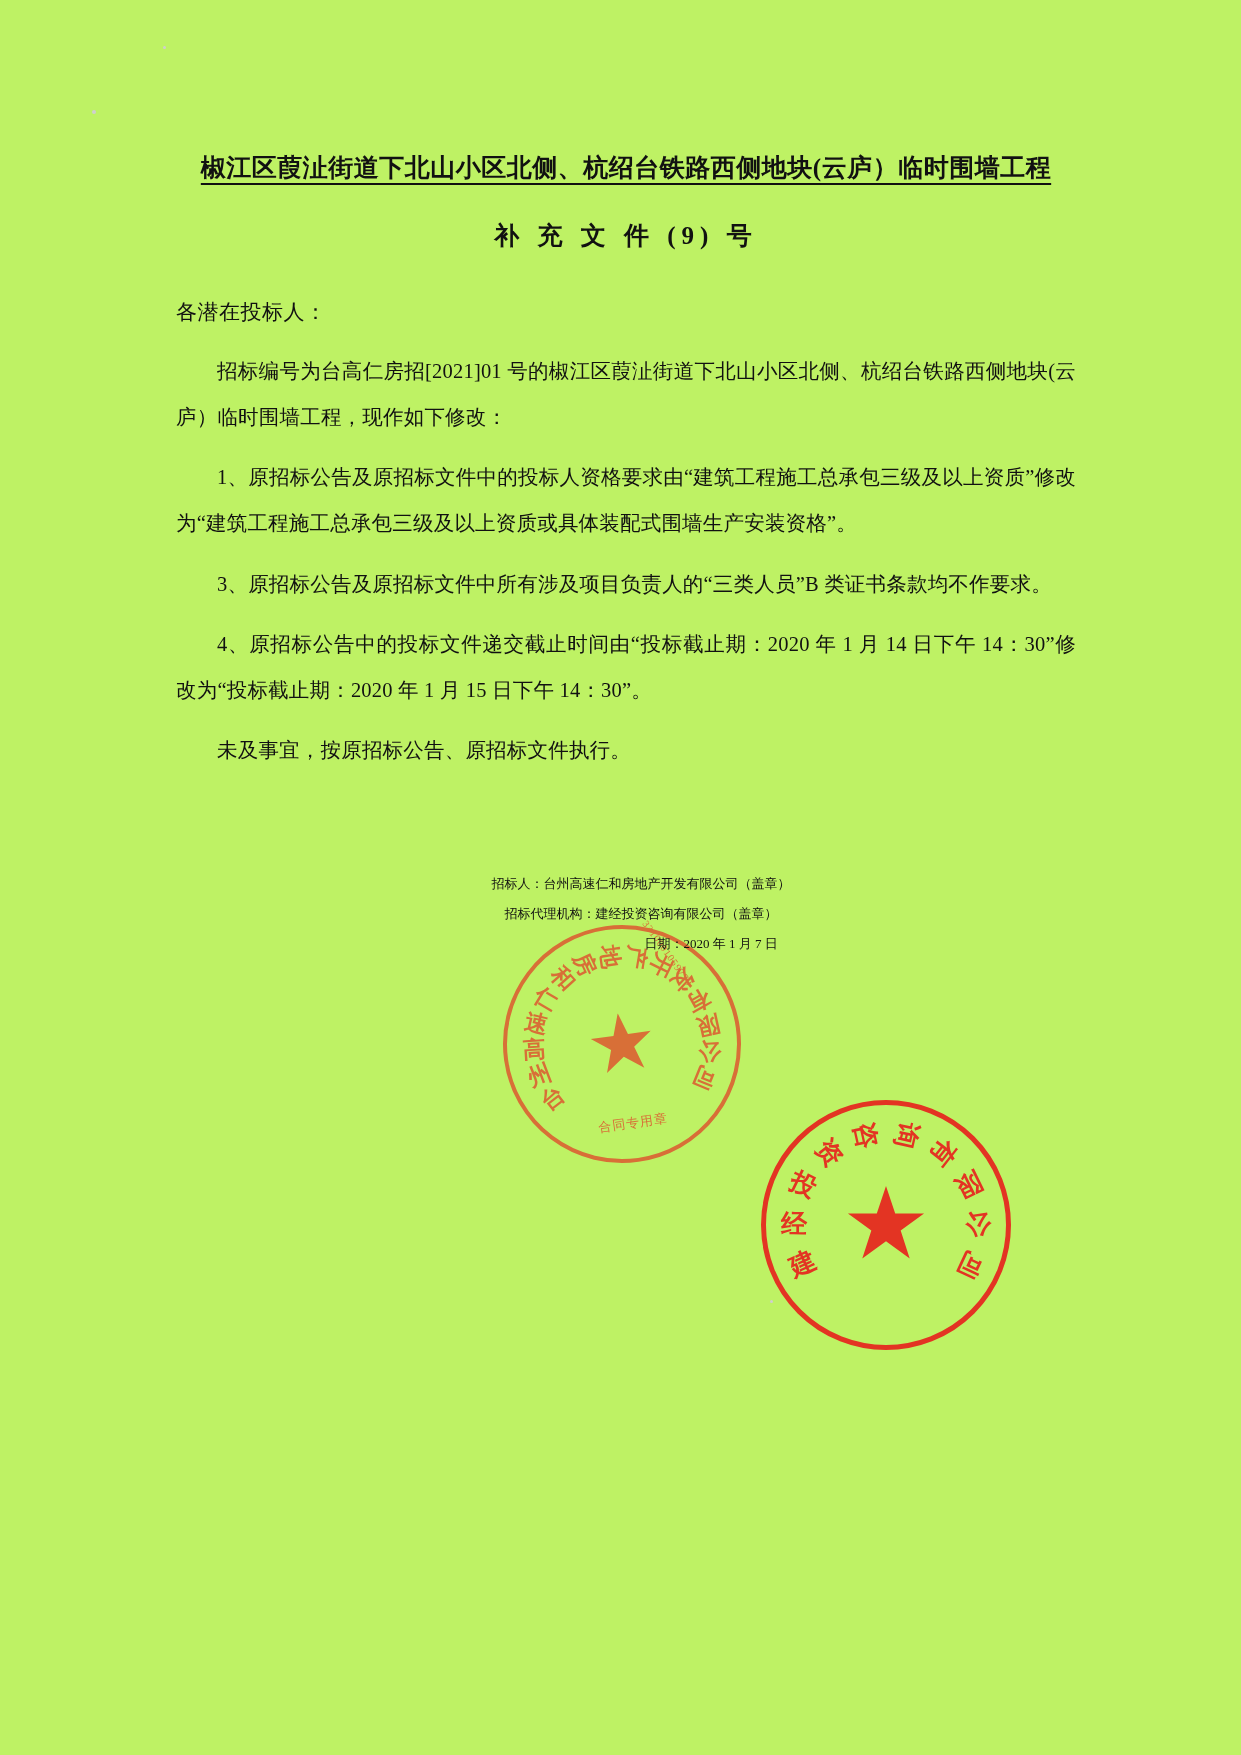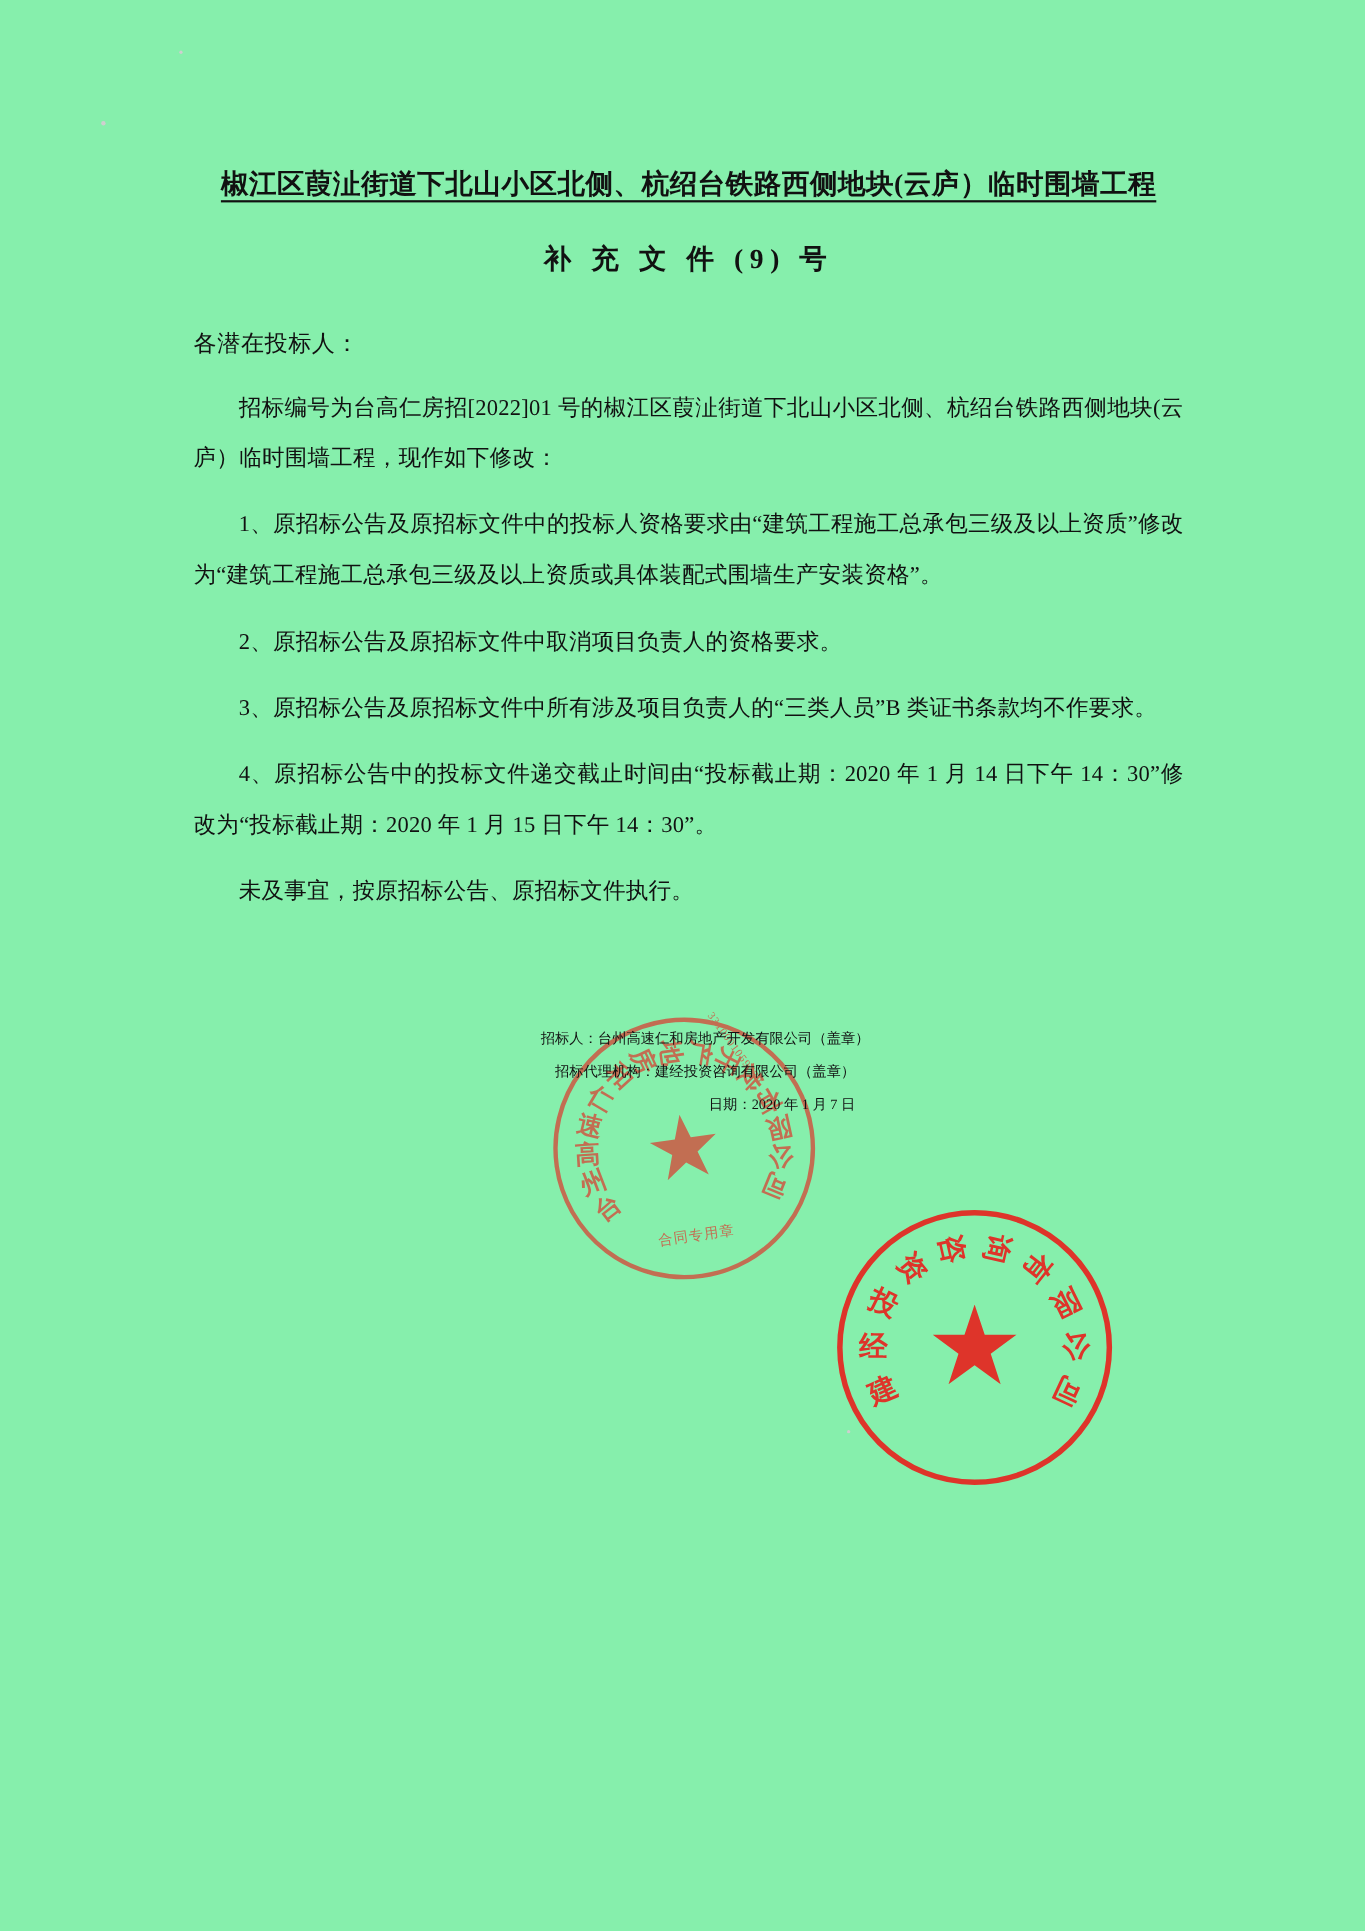--- a/index.html
+++ b/index.html
@@ -12,21 +12,21 @@
     height: 1755px;
     position: relative;
     font-family: "Liberation Serif", "DejaVu Serif", serif;
     color: #111;
     overflow: hidden;
   }
 
   .page {
     position: absolute;
     inset: 0;
-    background: #86efac;
+    background: #bef264;
   }
 
   .content {
     position: absolute;
     left: 176px;
     top: 150px;
     width: 900px;
   }
 
   .doc-title {
@@ -175,23 +175,22 @@
   <div class="speck" style="left:770px;top:1300px;width:3px;height:3px;"></div>
 
   <div class="content">
 
     <div class="doc-title">椒江区葭沚街道下北山小区北侧、杭绍台铁路西侧地块(云庐）临时围墙工程</div>
 
     <div class="doc-subtitle">补 充 文 件 (9) 号</div>
 
     <div class="salutation">各潜在投标人：</div>
 
-    <div class="para">招标编号为台高仁房招[2022]01 号的椒江区葭沚街道下北山小区北侧、杭绍台铁路西侧地块(云庐）临时围墙工程，现作如下修改：</div>
+    <div class="para">招标编号为台高仁房招[2021]01 号的椒江区葭沚街道下北山小区北侧、杭绍台铁路西侧地块(云庐）临时围墙工程，现作如下修改：</div>
     <div class="para tight">1、原招标公告及原招标文件中的投标人资格要求由“建筑工程施工总承包三级及以上资质”修改为“建筑工程施工总承包三级及以上资质或具体装配式围墙生产安装资格”。</div>
-    <div class="para tight">2、原招标公告及原招标文件中取消项目负责人的资格要求。</div>
     <div class="para tight">3、原招标公告及原招标文件中所有涉及项目负责人的“三类人员”B 类证书条款均不作要求。</div>
     <div class="para tight">4、原招标公告中的投标文件递交截止时间由“投标截止期：2020 年 1 月 14 日下午 14：30”修改为“投标截止期：2020 年 1 月 15 日下午 14：30”。</div>
     <div class="para tight">未及事宜，按原招标公告、原招标文件执行。</div>
 
     <div class="sign-block">
       <span class="sign-line indent-1">招标人：台州高速仁和房地产开发有限公司（盖章）</span>
       <span class="sign-line indent-2">招标代理机构：建经投资咨询有限公司（盖章）</span>
       <span class="sign-line indent-3">日期：2020 年 1 月 7 日</span>
     </div>
 

